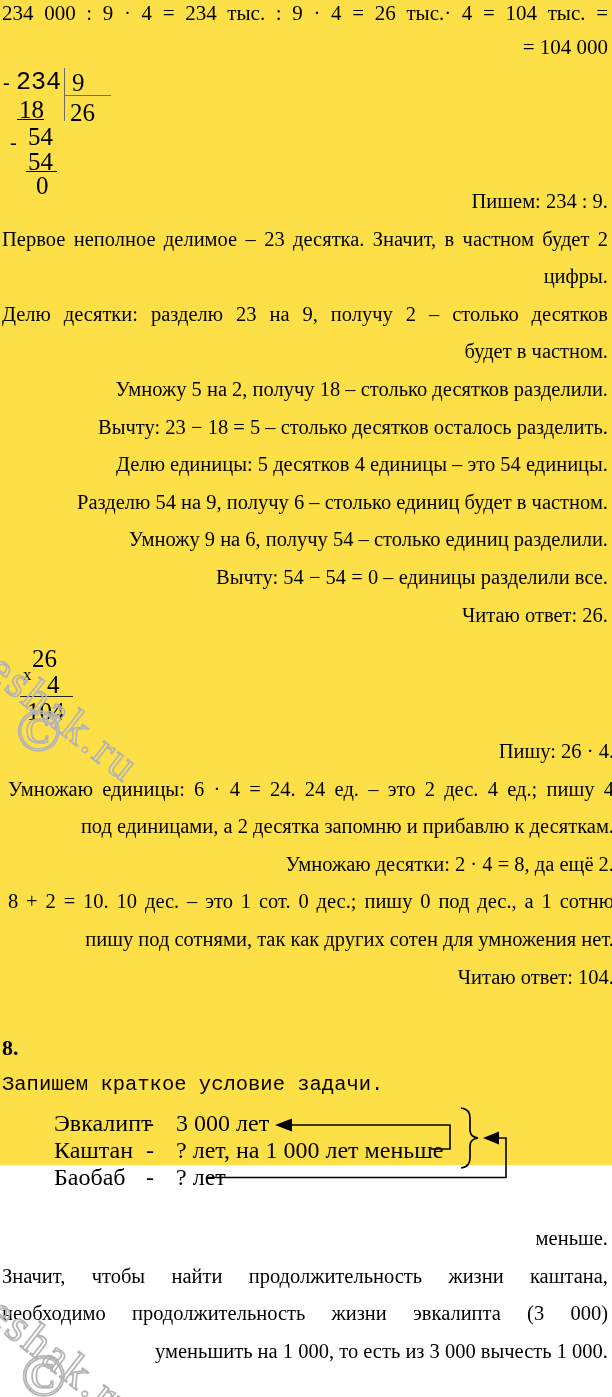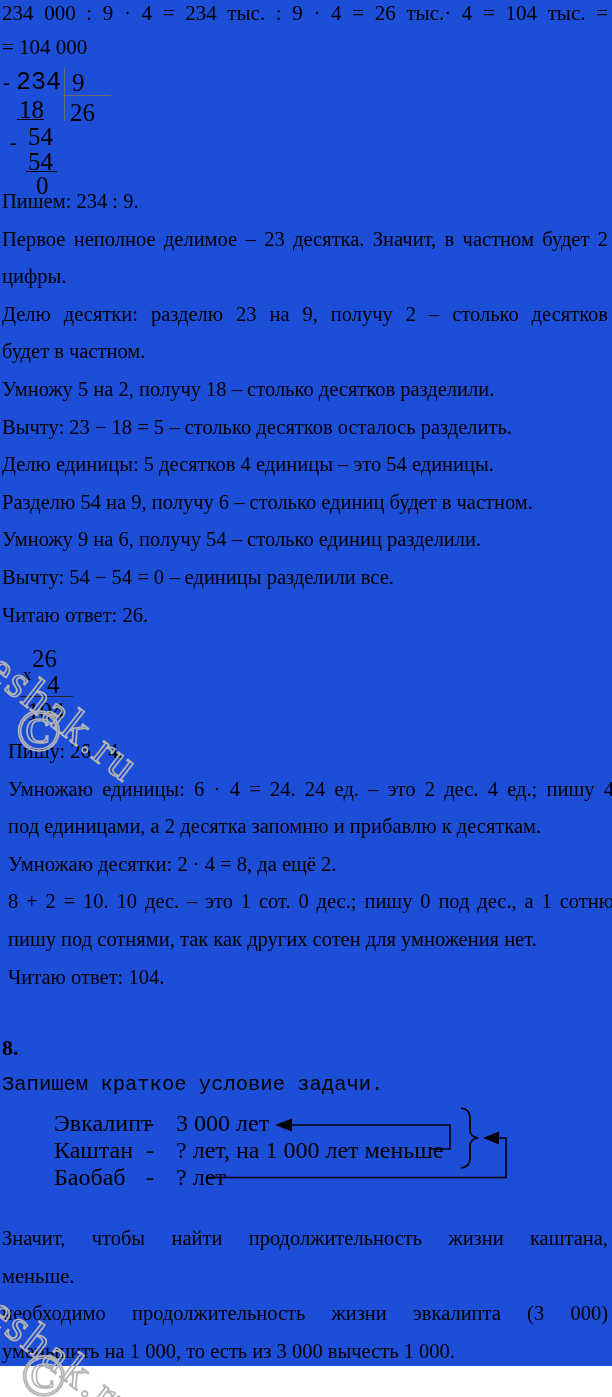--- a/index.html
+++ b/index.html
@@ -1,22 +1,22 @@
 <!DOCTYPE html>
 <html><head>
 <meta charset="utf-8">
 <style>
   html,body{margin:0;padding:0;}
   body{width:612px;height:1397px;background:#ffffff;overflow:hidden;
        font-family:"Liberation Serif","DejaVu Serif",serif;color:#000;}
-  .page{position:relative;width:612px;height:1366px;background:#1d4ed8;}
+  .page{position:relative;width:612px;height:1165px;background:#fde047;}
 
   
   .para{position:absolute;left:2px;width:606px;}
-  .ln{font-size:20.5px;line-height:37.6px;text-align:left;white-space:normal;}
+  .ln{font-size:20.5px;line-height:37.6px;text-align:right;white-space:normal;}
   .ln.fill{text-align:justify;text-align-last:justify;}
 
   .eq{position:absolute;left:2px;top:-4px;width:606px;}
   .eq .ln{font-size:21px;line-height:34px;}
 
   .blockA{top:183px;}
   .blockB{top:733px;margin-left:6px;}
   .blockC{top:1220px;}
 
   
@@ -152,22 +152,22 @@
       <span class="dvalue">? лет, на 1 000 лет меньше</span>
     </div>
     <div class="drow drow3">
       <span class="dlabel">Баобаб</span>
       <span class="ddash">-</span>
       <span class="dvalue">? лет</span>
     </div>
   </div>
 
   <div class="para blockC">
+      <div class="ln">меньше.</div>
       <div class="ln fill">Значит, чтобы найти продолжительность жизни каштана,</div>
-      <div class="ln">меньше.</div>
       <div class="ln fill">необходимо продолжительность жизни эвкалипта (3 000)</div>
       <div class="ln">уменьшить на 1 000, то есть из 3 000 вычесть 1 000.</div>
     </div>
 
   <div class="wm wm-text wm-text-top">reshak.ru</div>
   <div class="wm wm-c wm-c-top">©</div>
   <div class="wm wm-text wm-text-bot">reshak.ru</div>
   <div class="wm wm-c wm-c-bot">©</div>
 
 </div>

